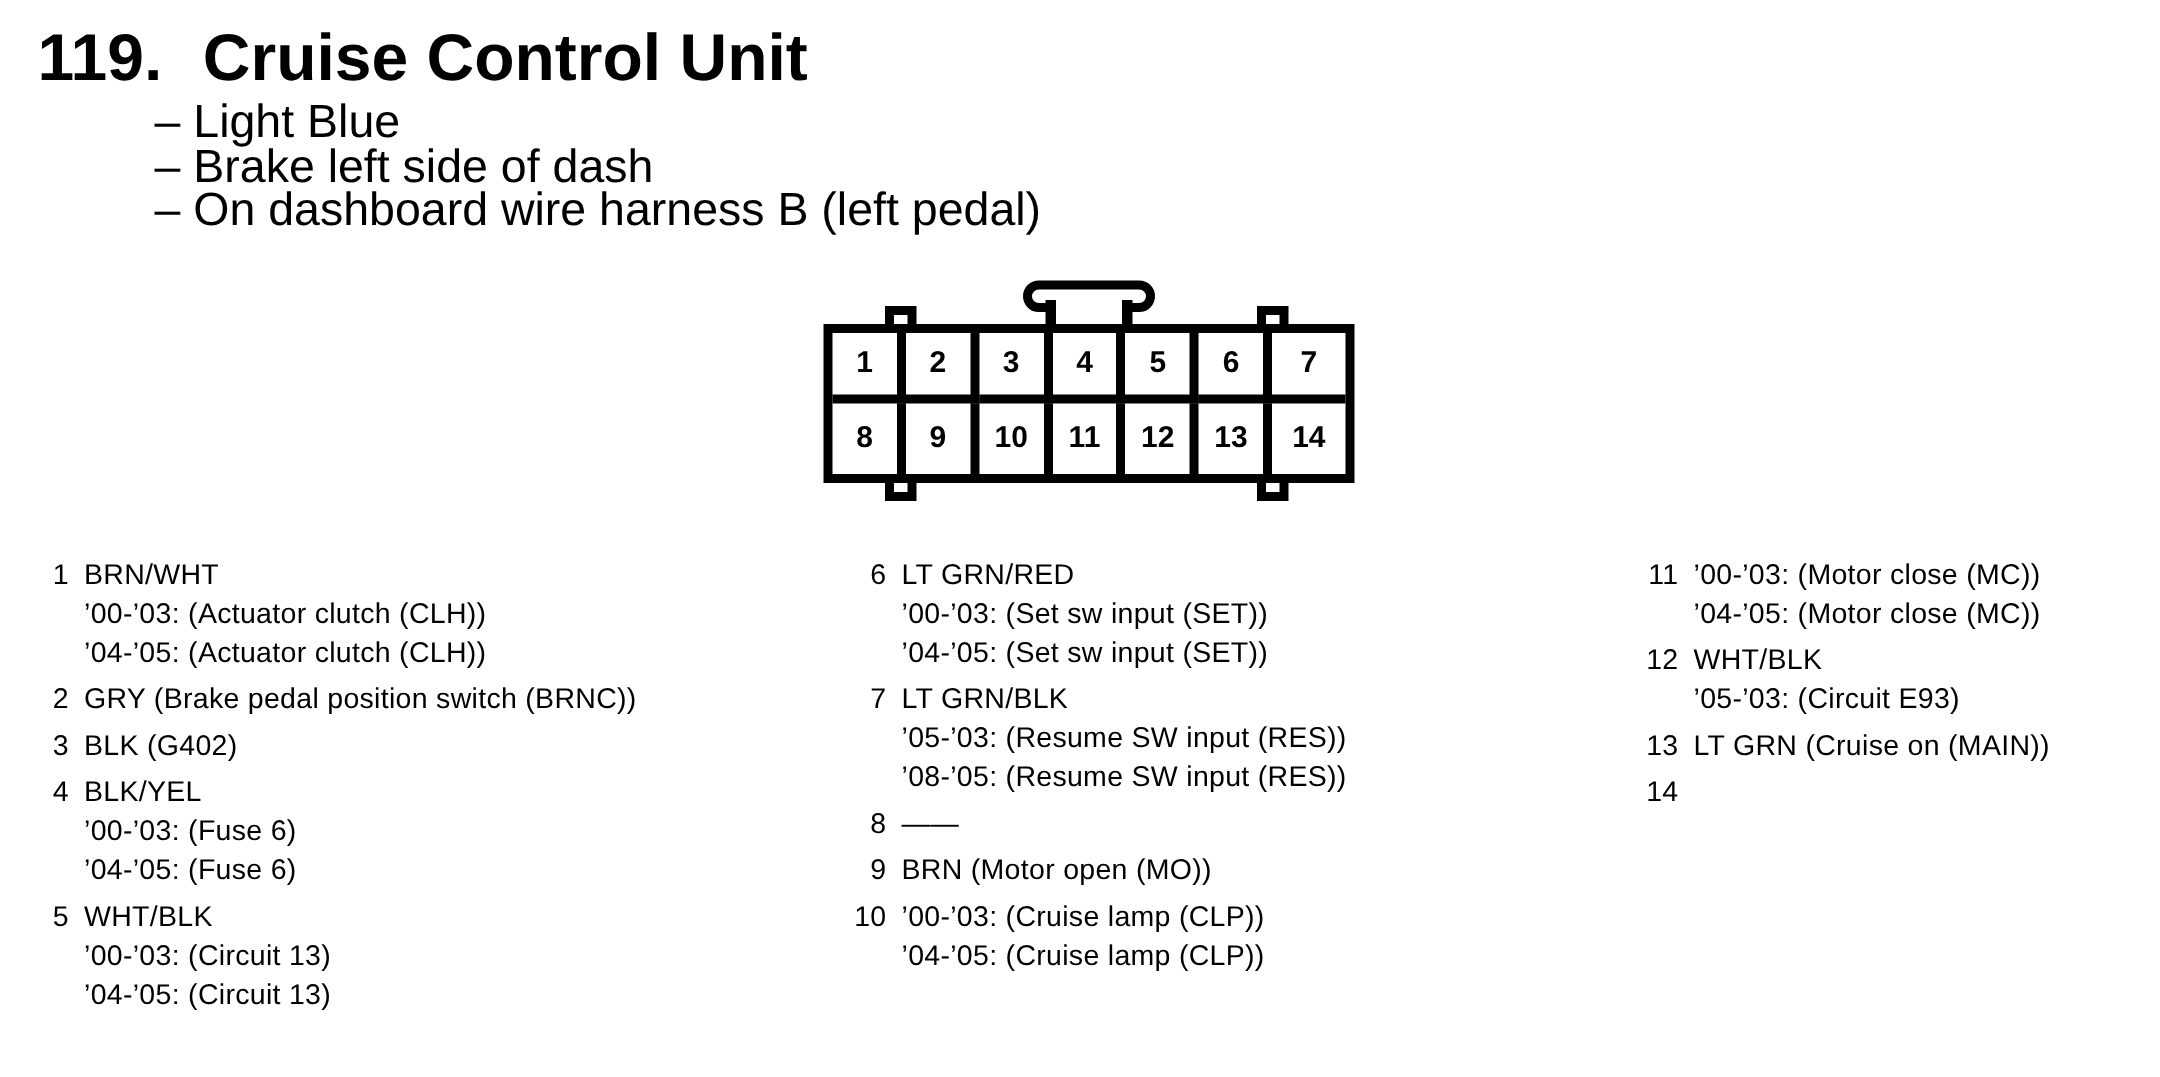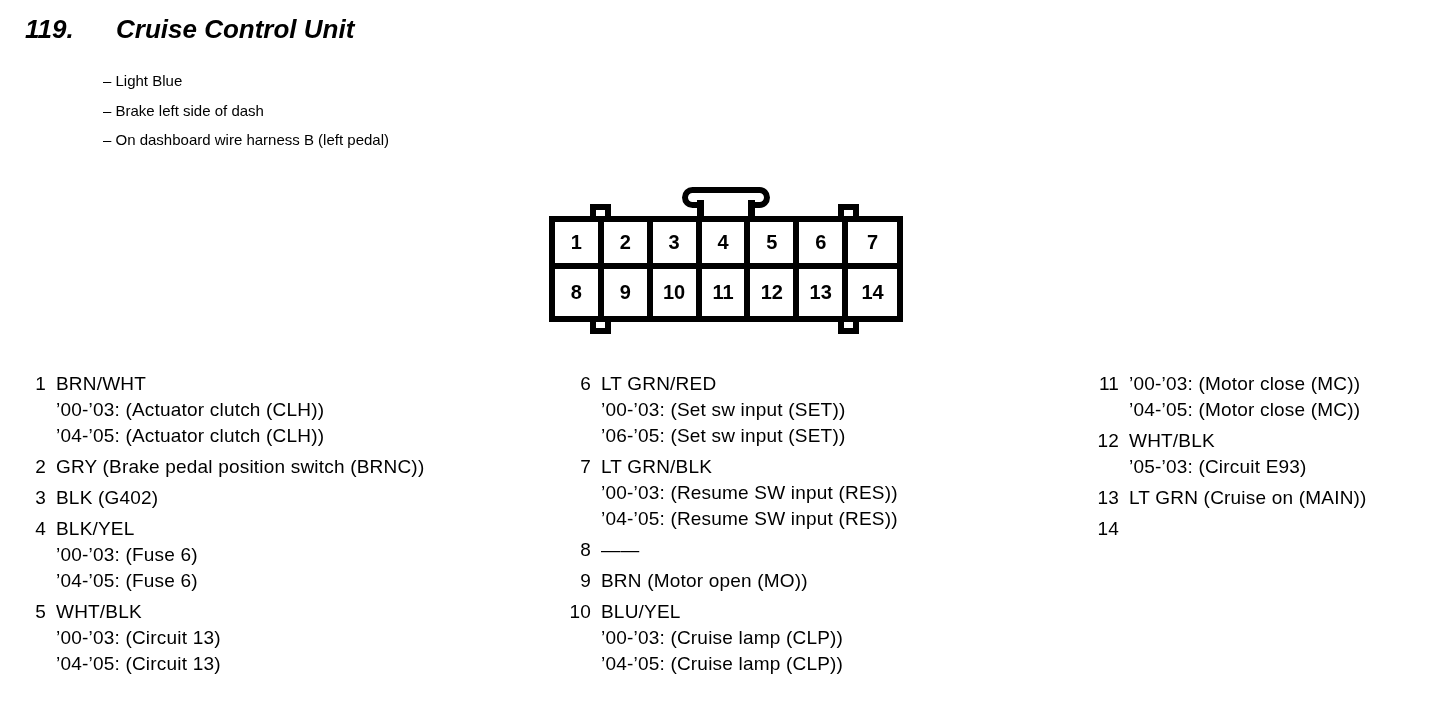--- a/index.html
+++ b/index.html
@@ -3,26 +3,26 @@
 <meta charset="utf-8">
 <style>
   html, body { margin:0; padding:0; }
   body {
     width:1440px; height:718px; background:#ffffff; color:#000000;
     font-family:"Liberation Sans", sans-serif; position:relative; overflow:hidden;
   }
   .page { position:absolute; inset:0; background:#ffffff; }
 
   
-  .title-row { position:absolute; left:25px; top:14px; font-weight:bold; font-size:26px; white-space:nowrap;font-style:italic; }
+  .title-row { position:absolute; left:25px; top:14px; font-weight:bold; font-size:44px; white-space:nowrap; }
   .title-num { display:inline-block; min-width:64px; }
   .title-text { margin-left:27px; }
 
   
-  .notes { position:absolute; left:103px; top:66px; font-size:15px; line-height:29.5px; }
+  .notes { position:absolute; left:103px; top:66px; font-size:31px; line-height:29.5px; }
   .note-line { white-space:nowrap; }
 
   
   .connector { position:absolute; left:549px; top:187px; width:354px; height:242px; }
   .latch-bar {
     position:absolute; left:133px; top:0; width:88px; height:21px;
     border:6px solid #000; border-radius:11px; background:#fff; box-sizing:border-box; z-index:0;
   }
   .latch-gap { position:absolute; left:155px; top:13px; width:44px; height:16px; background:#fff; z-index:1; }
   .latch-leg { position:absolute; top:13px; width:7px; height:17px; background:#000; z-index:1; }
@@ -138,47 +138,46 @@
       </div>
     </div>
   </div>
 
   <div class="pincol col2">
     <div class="entry">
       <span class="pnum">6</span>
       <div class="plines">
         <div class="pline">LT GRN/RED</div>
         <div class="pline">’00-’03: (Set sw input (SET))</div>
-        <div class="pline">’06-’05: (Set sw input (SET))</div>
+        <div class="pline">’04-’05: (Set sw input (SET))</div>
       </div>
     </div>
     <div class="entry">
       <span class="pnum">7</span>
       <div class="plines">
         <div class="pline">LT GRN/BLK</div>
-        <div class="pline">’00-’03: (Resume SW input (RES))</div>
-        <div class="pline">’04-’05: (Resume SW input (RES))</div>
+        <div class="pline">’05-’03: (Resume SW input (RES))</div>
+        <div class="pline">’08-’05: (Resume SW input (RES))</div>
       </div>
     </div>
     <div class="entry">
       <span class="pnum">8</span>
       <div class="plines">
         <div class="pline">——</div>
       </div>
     </div>
     <div class="entry">
       <span class="pnum">9</span>
       <div class="plines">
         <div class="pline">BRN (Motor open (MO))</div>
       </div>
     </div>
     <div class="entry">
       <span class="pnum">10</span>
       <div class="plines">
-        <div class="pline">BLU/YEL</div>
         <div class="pline">’00-’03: (Cruise lamp (CLP))</div>
         <div class="pline">’04-’05: (Cruise lamp (CLP))</div>
       </div>
     </div>
   </div>
 
   <div class="pincol col3">
     <div class="entry">
       <span class="pnum">11</span>
       <div class="plines">

